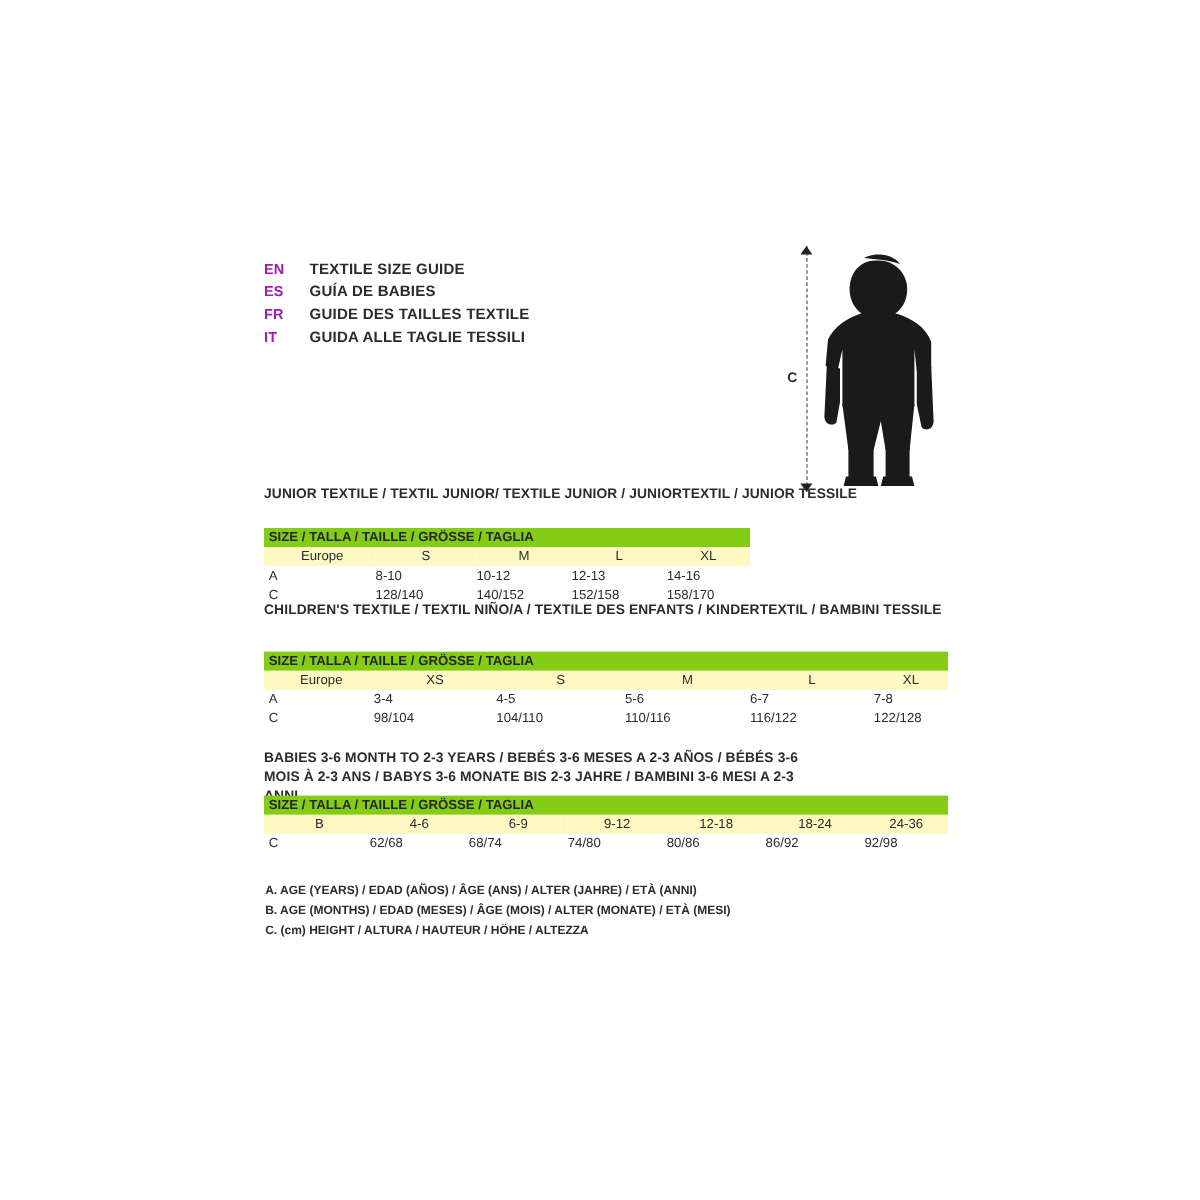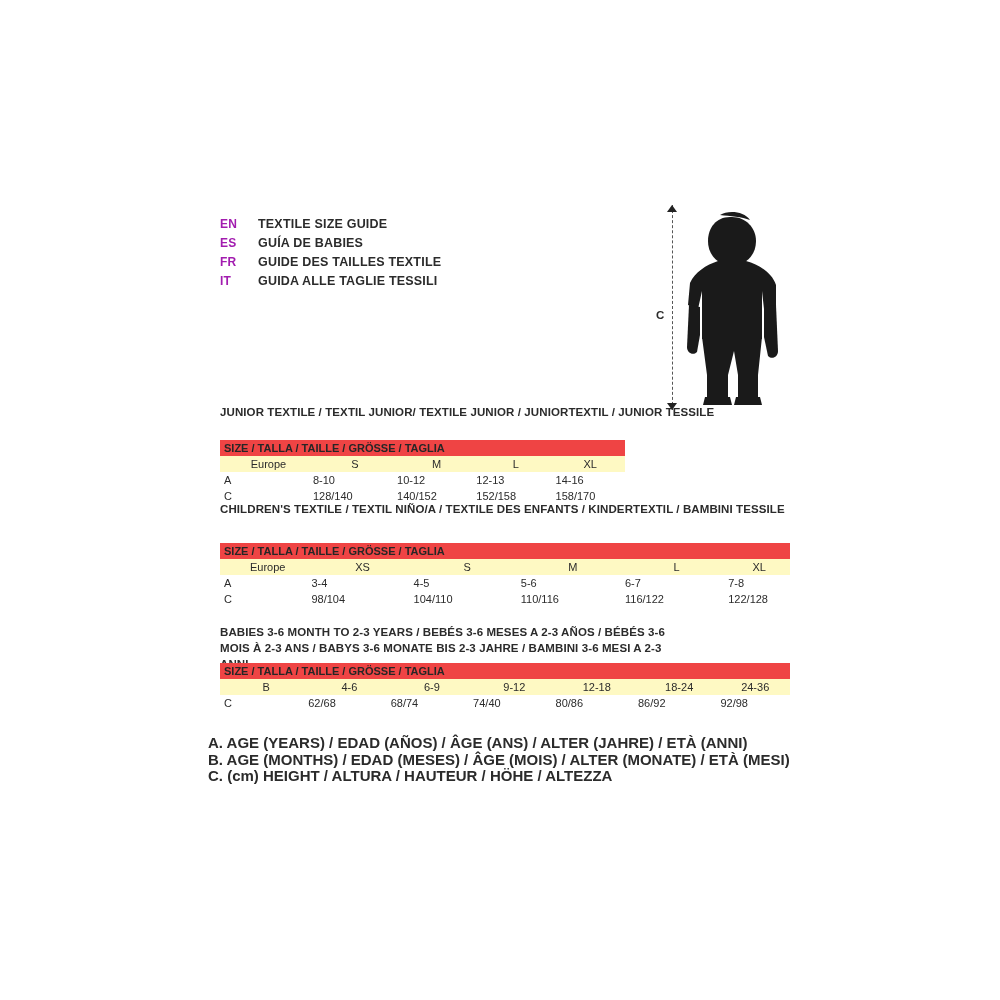--- a/index.html
+++ b/index.html
@@ -120,43 +120,43 @@
     color: #2b2b2b;
   }
   table.size-table td {
     padding: 0;
     height: 16px;
     vertical-align: middle;
     font-size: 11px;
     line-height: 16px;
   }
   .hdr-row td {
-    background: #ef4444;
+    background: #84cc16;
     font-weight: bold;
     color: #262626;
     font-size: 10.5px;
     height: 16px;
   }
   .band-row td {
     background: #fef9c3;
     text-align: center;
   }
   .white-row td {
     background: #ffffff;
   }
   .cell-pad {
     padding-left: 4px !important;
   }
 
   
   .legend {
     position: absolute;
-    left: 208px;
+    left: 221px;
     top: 735px;
-    font-size: 15px;
+    font-size: 10px;
     font-weight: bold;
     line-height: 16.5px;
     color: #2b2b2b;
   }
   .legend div {
     white-space: nowrap;
   }
 </style>
 </head>
 <body>
@@ -290,21 +290,21 @@
       <td style="width:83px;">6-9</td>
       <td style="width:83px;">9-12</td>
       <td style="width:83px;">12-18</td>
       <td style="width:83px;">18-24</td>
       <td style="width:70px;">24-36</td>
     </tr>
     <tr class="white-row">
       <td class="cell-pad">C</td>
       <td>62/68</td>
       <td>68/74</td>
-      <td>74/40</td>
+      <td>74/80</td>
       <td>80/86</td>
       <td>86/92</td>
       <td>92/98</td>
     </tr>
   </tbody>
     </table>
 
   <div class="legend">
     <div>A. AGE (YEARS) / EDAD (AÑOS) / ÂGE (ANS) / ALTER (JAHRE) / ETÀ (ANNI)</div>
     <div>B. AGE (MONTHS) / EDAD (MESES) / ÂGE (MOIS) / ALTER (MONATE) / ETÀ (MESI)</div>

